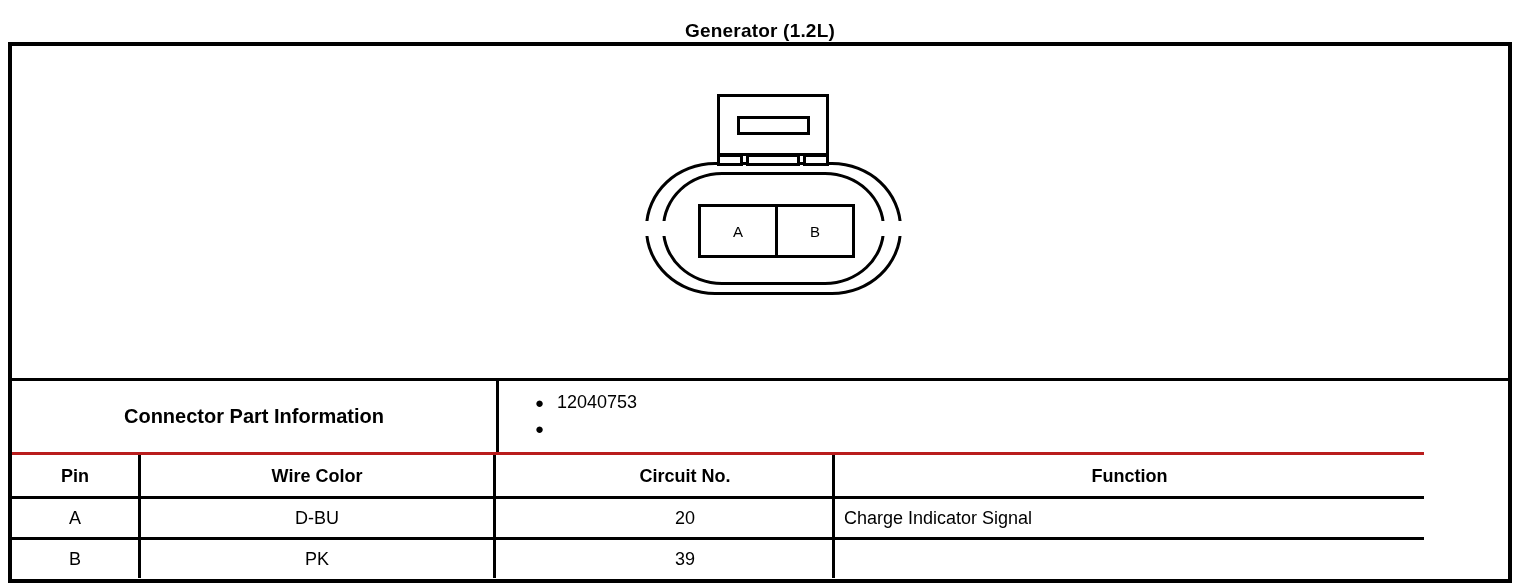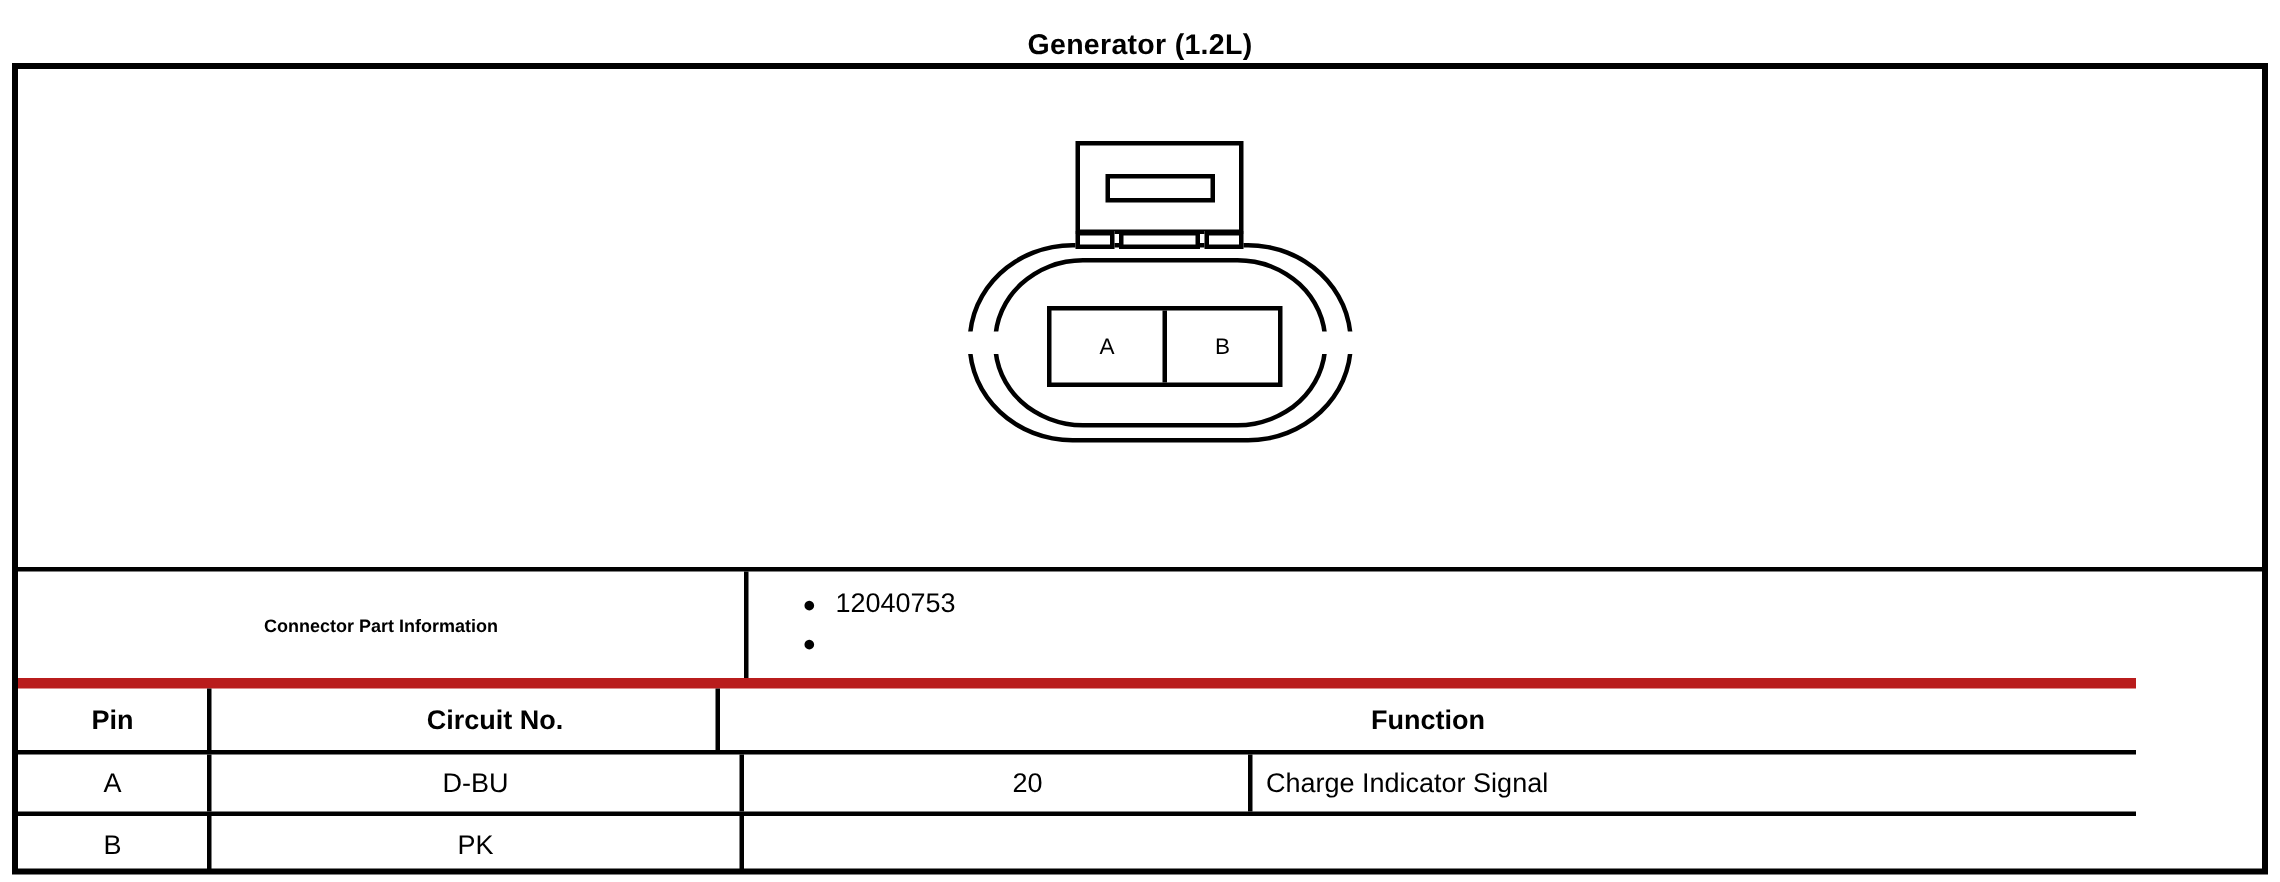--- a/index.html
+++ b/index.html
@@ -169,21 +169,21 @@
     box-sizing: border-box;
     display: flex;
   }
   #cpi-label {
     width: 487px;
     border-right: 3px solid #000;
     box-sizing: border-box;
     display: flex;
     align-items: center;
     justify-content: center;
-    font-size: 12px;
+    font-size: 20px;
     font-weight: bold;
   }
   #cpi-values {
     flex: 1 1 auto;
     box-sizing: border-box;
     padding: 8px 0 0 36px;
   }
   .bullet-line {
     display: flex;
     align-items: baseline;
@@ -196,21 +196,21 @@
     flex: 0 0 22px;
     font-size: 15px;
     line-height: 26px;
   }
 
   #pin-table {
     position: absolute;
     left: 0;
     top: 406px;
     width: 1412px;
-    border-top: 7px solid #b91c1c;
+    border-top: 3px solid #b91c1c;
     box-sizing: border-box;
     text-align: right;
   }
   .trow {
     display: flex;
     height: 41px;
     box-sizing: border-box;
   }
   .trow + .trow { border-top: 3px solid #000; }
   .cell {
@@ -273,31 +273,33 @@
       <div class="bullet-line">
         <span class="bullet-dot">●</span>
       </div>
     </div>
   </div>
 
   <div id="pin-table">
 
     <div class="trow header">
       <div class="cell c-pin">Pin</div>
+      <div class="cell c-wire">Wire Color</div>
       <div class="cell c-circuit">Circuit No.</div>
       <div class="cell c-func">Function</div>
     </div>
 
     <div class="trow">
       <div class="cell c-pin">A</div>
       <div class="cell c-wire">D-BU</div>
       <div class="cell c-circuit">20</div>
       <div class="cell c-func">Charge Indicator Signal</div>
     </div>
 
     <div class="trow">
       <div class="cell c-pin">B</div>
       <div class="cell c-wire">PK</div>
+      <div class="cell c-circuit">39</div>
     </div>
 
   </div>
 
 </div>
 
 </body></html>

